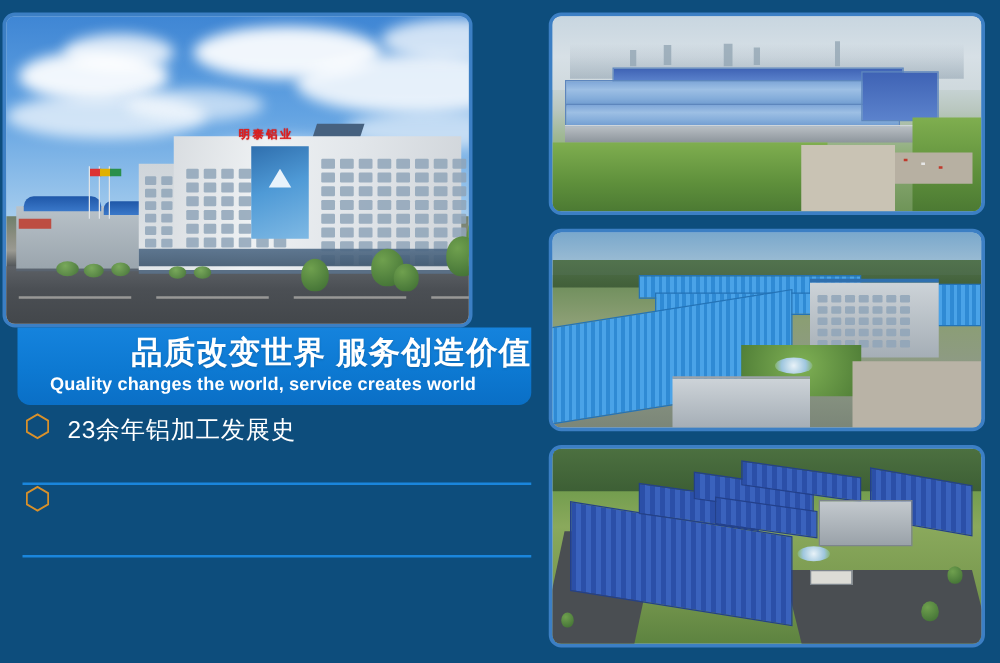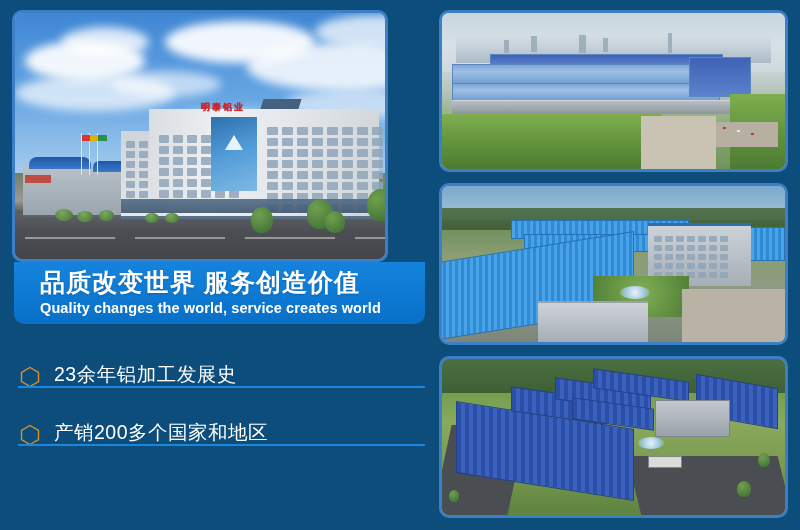--- a/index.html
+++ b/index.html
@@ -17,21 +17,21 @@
   .frame {
     position:absolute;
     border:3px solid #3c7fc4;
     border-radius:10px;
     overflow:hidden;
     background:#9fc0de;
   }
   .photo { position:absolute; inset:0; overflow:hidden; }
 
   
-  .main-frame { left:12px; top:10px; width:376px; height:252px; }
+  .main-frame { left:2px; top:10px; width:376px; height:252px; }
 
   .sky {
     position:absolute; inset:0;
     background:linear-gradient(#3f86d4 0%, #63a3e2 32%, #9ec8ec 62%, #cfe2f3 82%, #e6eef5 100%);
   }
   .cloud { position:absolute; background:#ffffff; border-radius:50%; filter:blur(5px); opacity:.92; }
   .c1 { left:10px;  top:28px;  width:120px; height:40px; }
   .c2 { left:46px;  top:14px;  width:88px;  height:30px; opacity:.8; }
   .c3 { left:150px; top:8px;   width:150px; height:42px; }
   .c4 { left:232px; top:30px;  width:190px; height:48px; opacity:.85; }
@@ -127,32 +127,32 @@
 
   
   .banner {
     position:absolute; left:14px; top:262px; width:411px; height:62px;
     background:linear-gradient(#1583dd 0%,#0d79d2 55%,#0a6fc6 100%);
     border-radius:0 0 10px 10px;
     padding:5px 0 0 26px;
   }
   .banner-cn {
     color:#ffffff; font-size:25px; font-weight:bold; letter-spacing:1px;
-    line-height:30px; text-shadow:0 1px 2px rgba(0,0,0,.18);
+    line-height:30px; text-shadow:0 1px 2px rgba(0,0,0,.18);text-align:right;
   }
   .banner-en {
     color:#ffffff; font-size:14.5px; font-weight:bold; line-height:20px;
     letter-spacing:.1px; margin-top:1px;
   }
 
   
   .bullets { position:absolute; left:14px; top:330px; width:412px; }
   .bullet-row {
     position:relative; height:58px;
-    display:flex; align-items:flex-end;
+    display:flex; align-items:flex-start;
   }
   .hex {
     width:20px; height:22px; margin-left:6px; margin-right:14px; flex:none;
   }
   .bullet-text {
     color:#ffffff; font-size:19.5px; letter-spacing:.5px; white-space:nowrap;
   }
   .divider {
     position:absolute; left:4px; right:1px; bottom:0; height:2px;
     background:#1a86dc;
@@ -428,21 +428,20 @@
         <polygon points="10,1.5 18.5,6.5 18.5,15.5 10,20.5 1.5,15.5 1.5,6.5" fill="none" stroke="#d8902a" stroke-width="1.4"></polygon>
       </svg>
       <span class="bullet-text">23余年铝加工发展史</span>
       <div class="divider"></div>
     </div>
 
     <div class="bullet-row">
       <svg class="hex" viewBox="0 0 20 22">
         <polygon points="10,1.5 18.5,6.5 18.5,15.5 10,20.5 1.5,15.5 1.5,6.5" fill="none" stroke="#d8902a" stroke-width="1.4"></polygon>
       </svg>
-      <span class="bullet-text">产销200多个国家和地区</span>
       <div class="divider"></div>
     </div>
 
 
   </div>
 
   <div class="frame r-frame r1">
     <div class="photo">
       <div style="position:absolute;inset:0;background:linear-gradient(#c6d5e1 0%,#cfdae1 30%,#b9c7bf 48%,#8fae79 70%,#6f9458 100%);"></div>
       <div class="haze-sky"></div>

